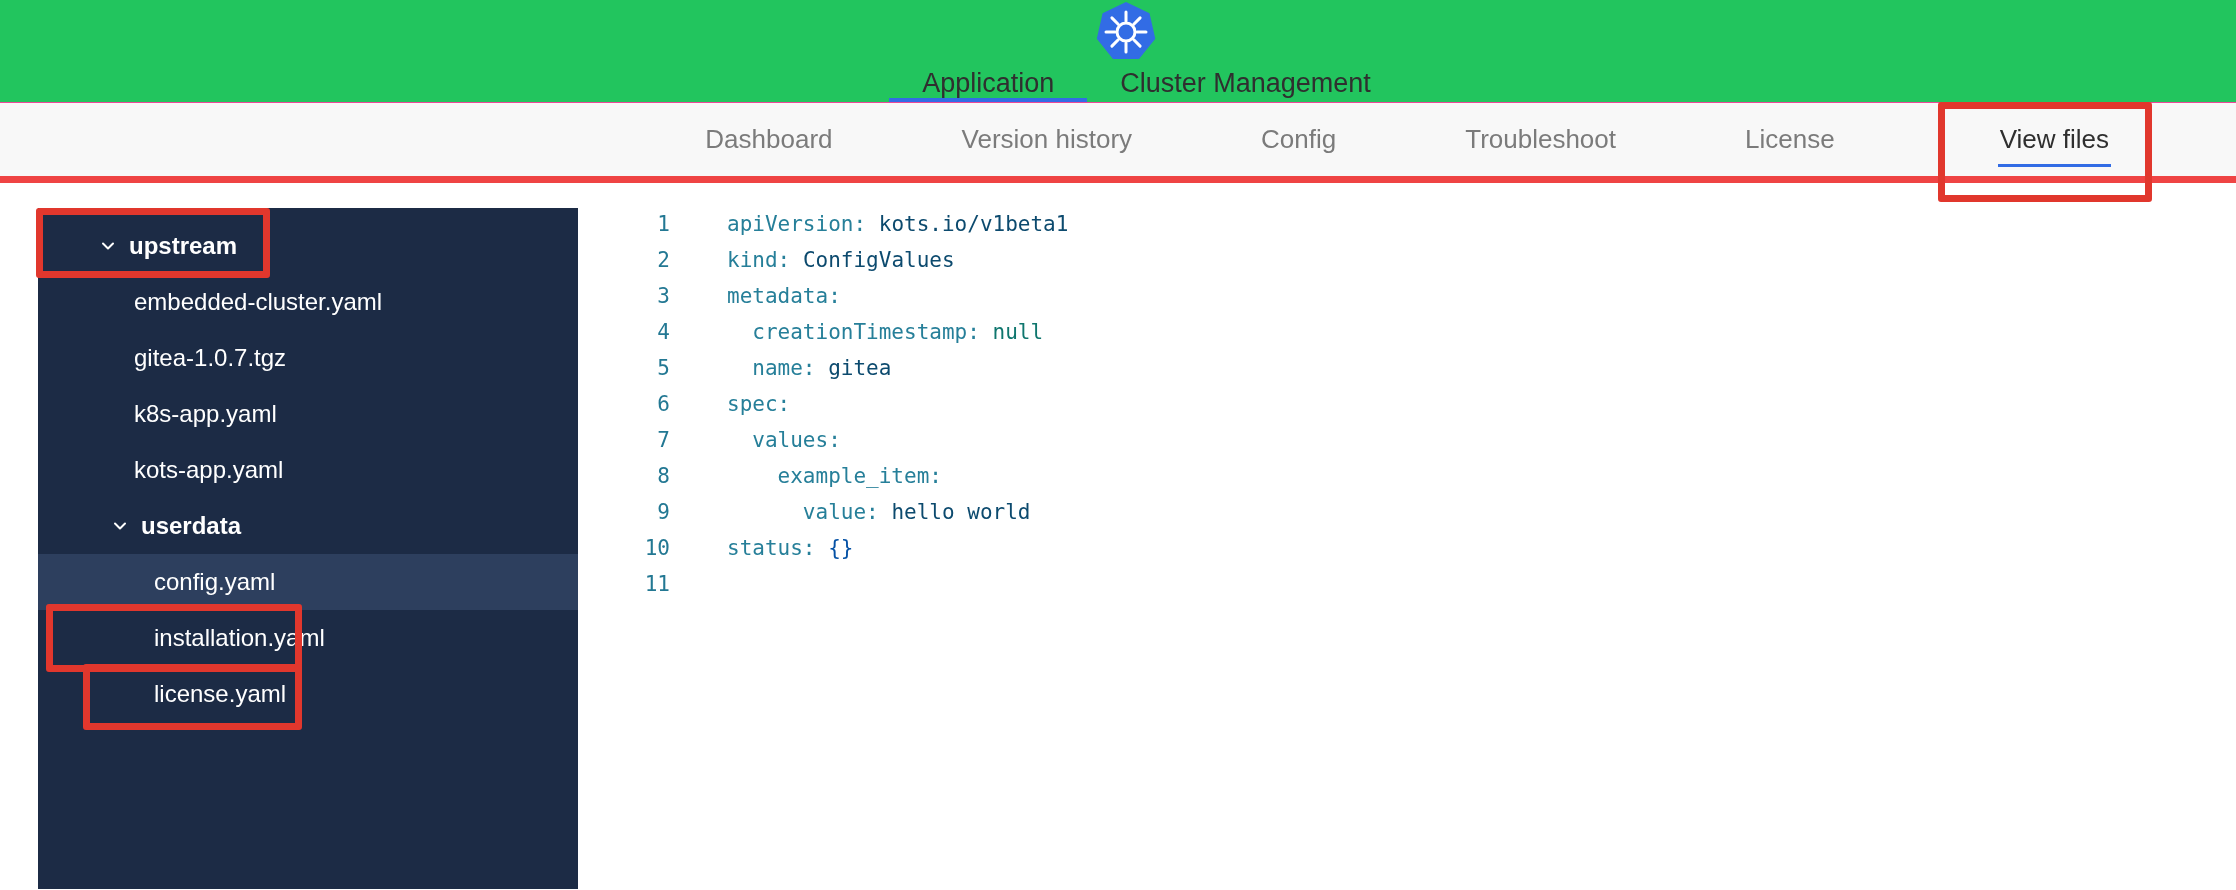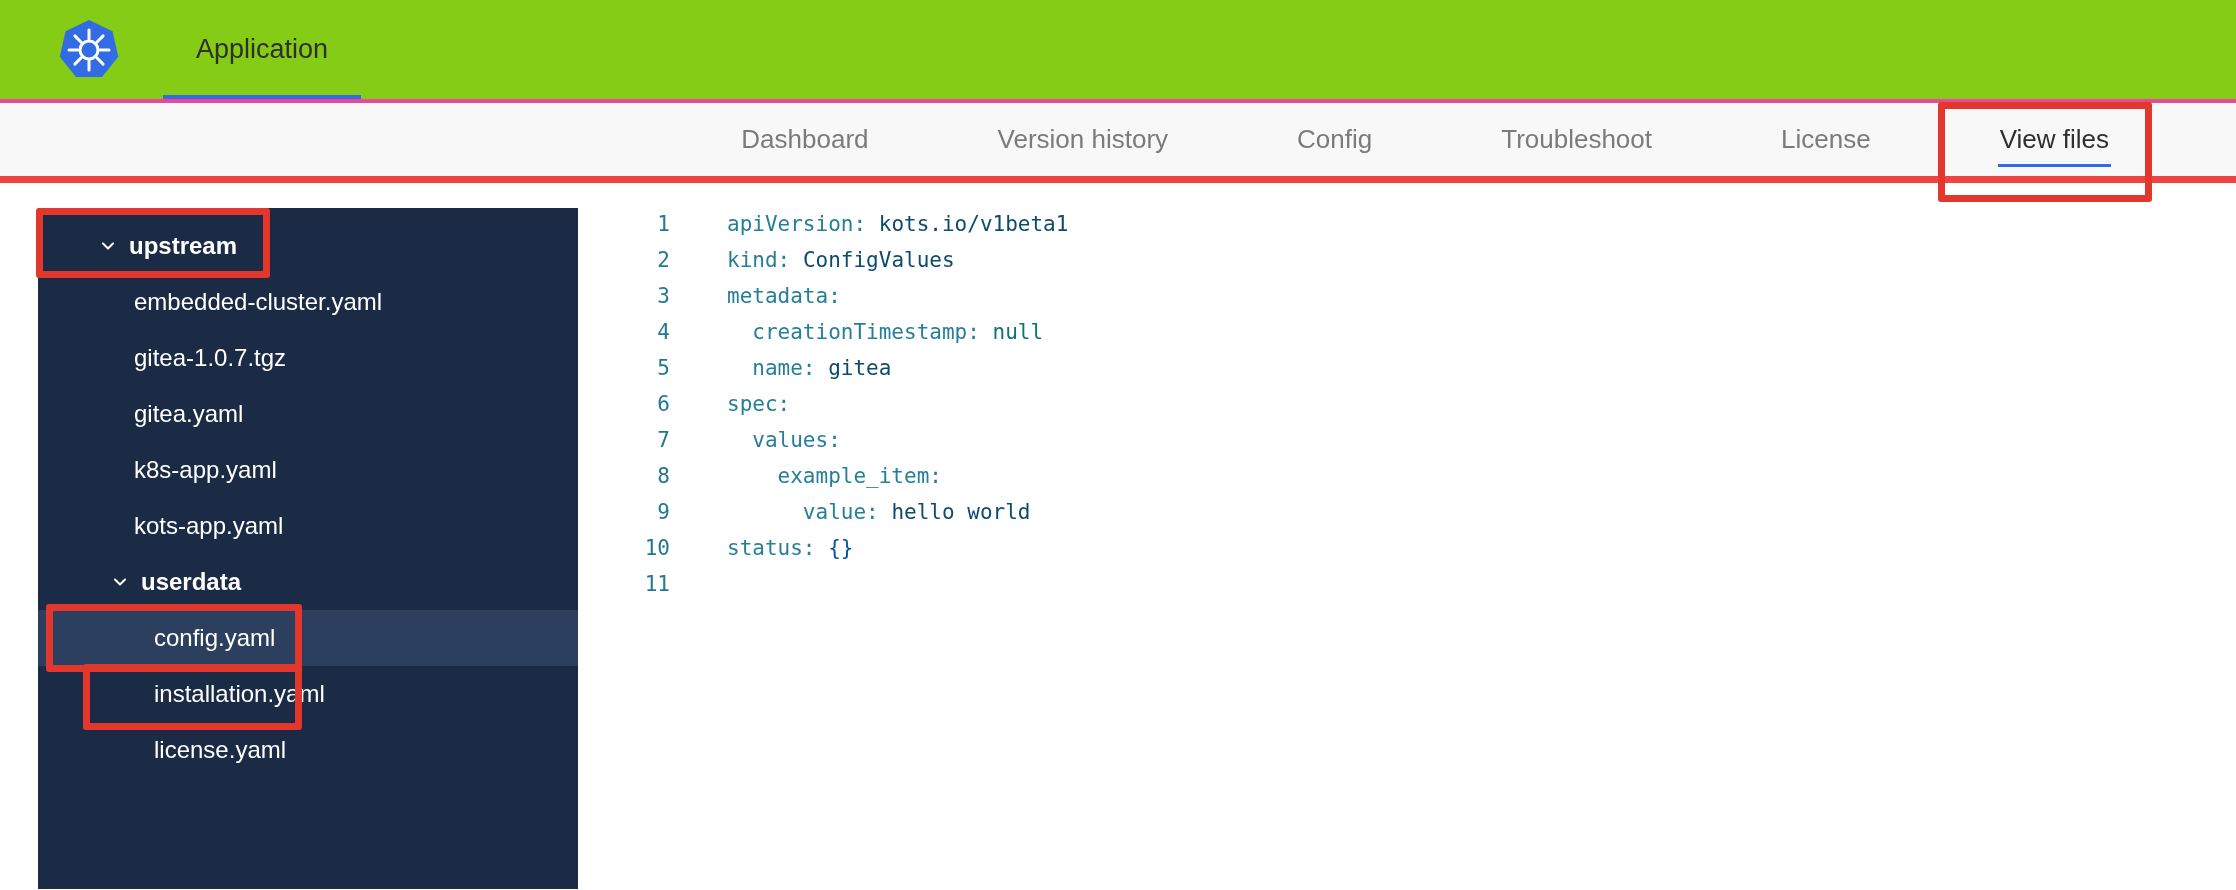--- a/index.html
+++ b/index.html
@@ -4,22 +4,22 @@
 <style>
   * { margin:0; padding:0; box-sizing:border-box; }
   html,body { background:#ffffff; }
   body {
     width:2236px; height:890px; overflow:hidden; position:relative;
     font-family:"Liberation Sans", sans-serif;
   }
 
   
   .topnav {
-    height:103px; background:#84cc16; border-bottom:4px solid #ec4899;
-    display:flex; align-items:center; padding-left:57px;
+    height:103px; background:#22c55e; border-bottom:1px solid #ec4899;
+    display:flex; align-items:center; padding-left:57px;flex-direction:column;
   }
   .logo-wrap { width:64px; height:64px; margin-right:42px; flex:0 0 auto; }
   .topnav-tabs { display:flex; height:100%; }
   .topnav-tab {
     position:relative; display:flex; align-items:center;
     padding:0 33px; font-size:27px; color:#2f2f2f; cursor:pointer; white-space:nowrap;
   }
   .topnav-tab.active::after {
     content:""; position:absolute; left:0; right:0; bottom:0; height:4px; background:#326ce5;
   }
@@ -27,21 +27,21 @@
   
   .subnav {
     height:80px; background:#f8f8f8; border-bottom:7px solid #ef4444;
     display:flex; align-items:center; justify-content:flex-end;
     padding-right:125px; gap:125px;
   }
   .subnav-tab {
     position:relative; font-size:26px; color:#7b7b7b; cursor:pointer;
     padding:20px 2px; white-space:nowrap;
   }
-  .subnav-tab.active { color:#2f2f2f; }
+  .subnav-tab.active { color:#2f2f2f;margin-left:36px; }
   .subnav-tab.active::after {
     content:""; position:absolute; left:0; right:0; bottom:8px; height:3px; background:#326ce5;
   }
 
   
   .main { position:relative; height:706px; background:#ffffff; }
 
   .sidebar {
     position:absolute; left:38px; top:25px; width:540px; height:681px;
     background:#1c2b45; padding-top:10px; overflow:hidden;
@@ -98,20 +98,21 @@
         <line x1="24.2" y1="39.8" x2="17.9" y2="46.1"></line>
         <line x1="21" y1="32" x2="12" y2="32"></line>
         <line x1="24.2" y1="24.2" x2="17.9" y2="17.9"></line>
         <line x1="32" y1="21" x2="32" y2="12"></line>
         <line x1="39.8" y1="24.2" x2="46.1" y2="17.9"></line>
       </g>
     </svg>
   </div>
   <div class="topnav-tabs">
       <div class="topnav-tab active">Application</div>
+      <div class="topnav-tab">Cluster Management</div>
     </div>
 </div>
 
 <div class="subnav">
     <div class="subnav-tab">Dashboard</div>
     <div class="subnav-tab">Version history</div>
     <div class="subnav-tab">Config</div>
     <div class="subnav-tab">Troubleshoot</div>
     <div class="subnav-tab">License</div>
     <div class="subnav-tab active">View files</div>
@@ -127,23 +128,20 @@
         </span>
         <span>upstream</span>
       </div>
       <div class="tree-row file depth-1">
         <span>embedded-cluster.yaml</span>
       </div>
       <div class="tree-row file depth-1">
         <span>gitea-1.0.7.tgz</span>
       </div>
       <div class="tree-row file depth-1">
-        <span>gitea.yaml</span>
-      </div>
-      <div class="tree-row file depth-1">
         <span>k8s-app.yaml</span>
       </div>
       <div class="tree-row file depth-1">
         <span>kots-app.yaml</span>
       </div>
       <div class="tree-row dir depth-1">
         <span class="chev">
           <svg width="20" height="20" viewBox="0 0 24 24">
             <polyline points="6,9 12,15 18,9" fill="none" stroke="#ffffff" stroke-width="2.4" stroke-linecap="round" stroke-linejoin="round"></polyline>
           </svg>

